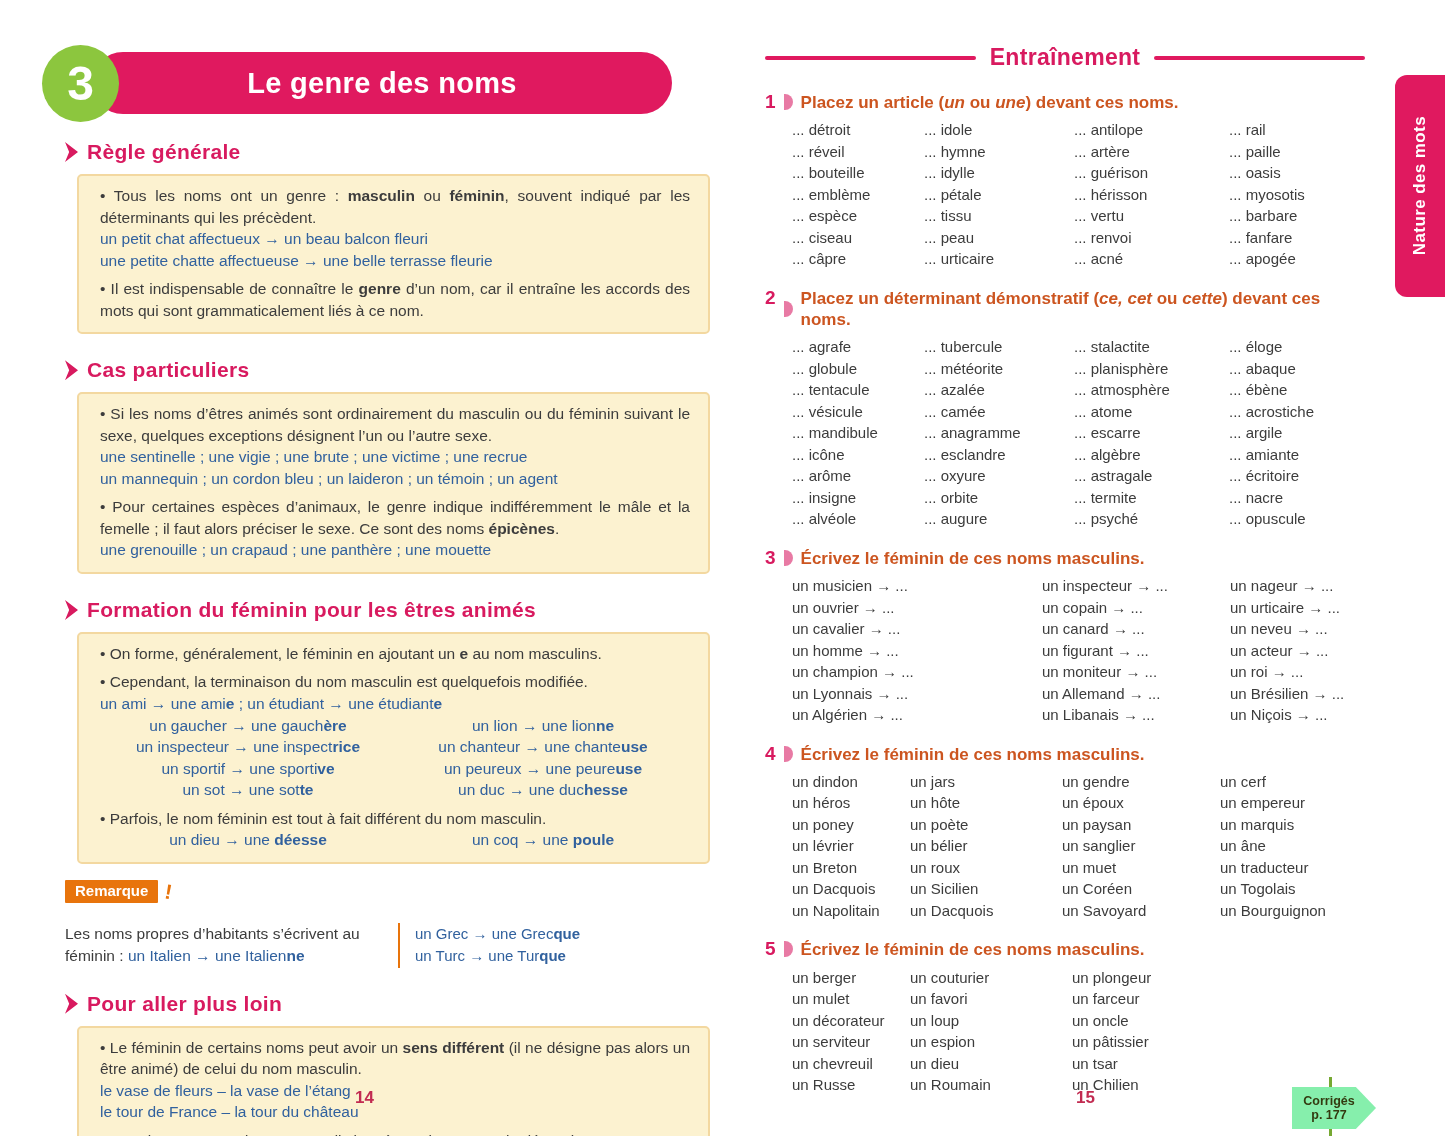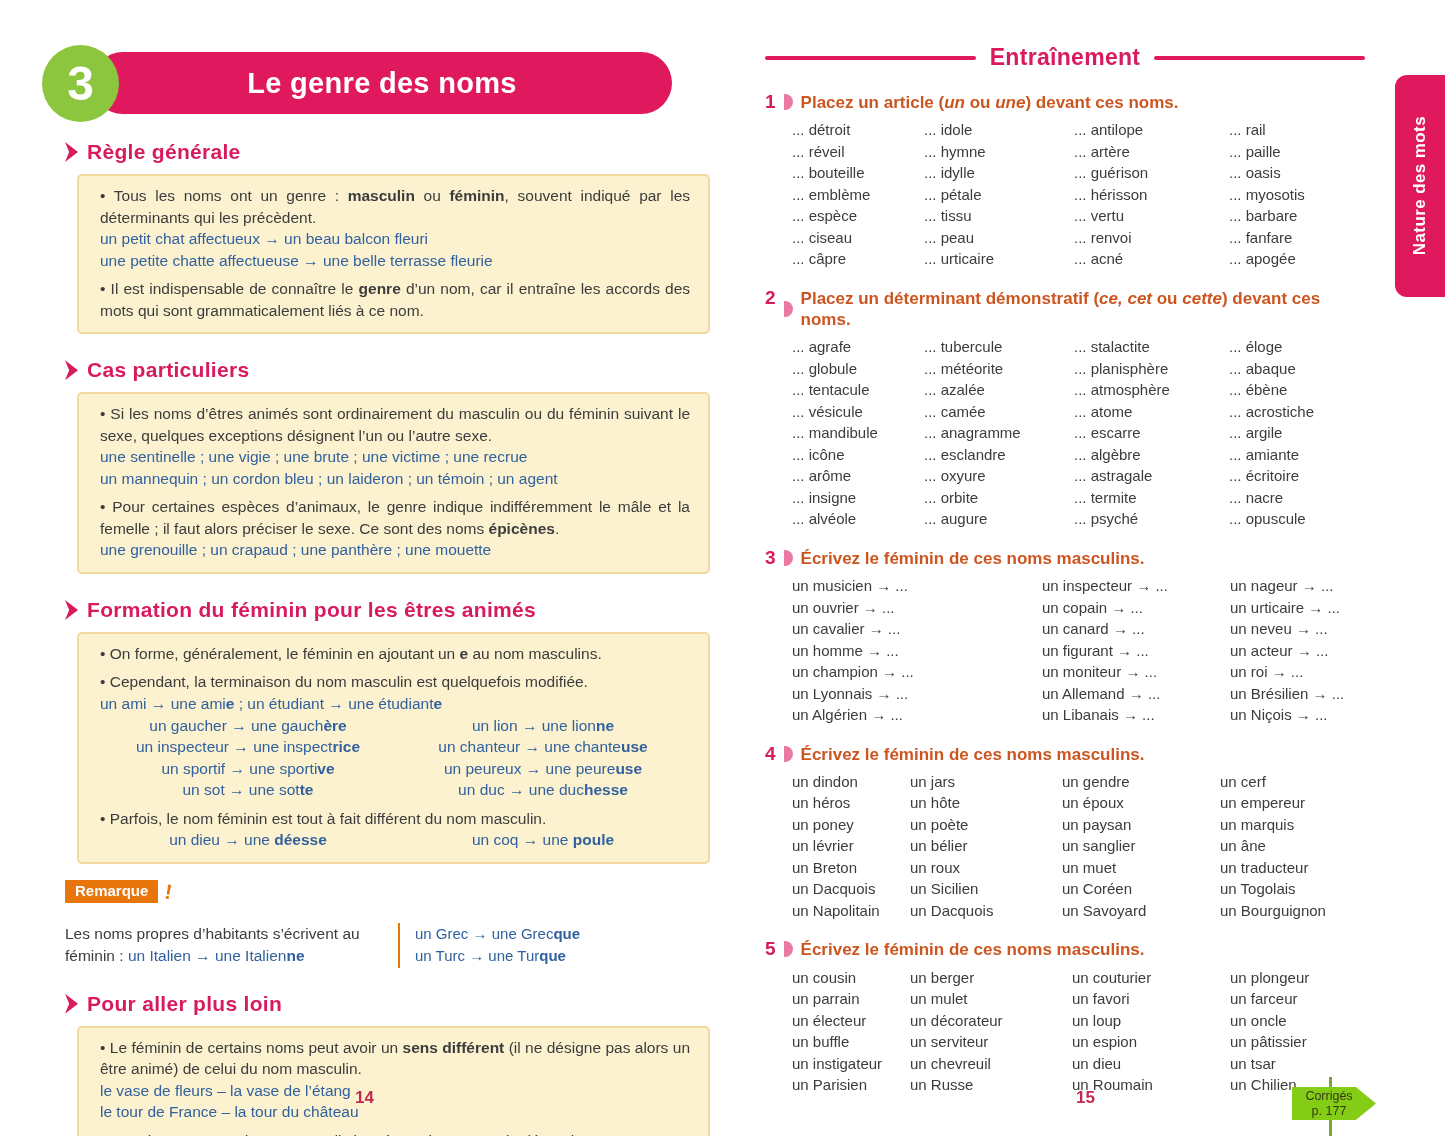--- a/index.html
+++ b/index.html
@@ -78,25 +78,25 @@
     background:#e0195f;border-radius:12px 0 0 12px;
     display:flex;align-items:center;justify-content:center;
   }
   .side-tab-label{
     writing-mode:vertical-rl;transform:rotate(180deg);
     color:#fff;font-weight:700;font-size:17px;letter-spacing:0.4px;
   }
   
   .corriges-post{position:absolute;left:1329px;top:1077px;width:3px;height:59px;background:#76a832;}
   .corriges{
-    position:absolute;left:1292px;top:1087px;width:84px;height:33px;
-    background:#84cc16;clip-path:polygon(0 0,76% 0,100% 50%,76% 100%,0 100%);
+    position:absolute;left:1292px;top:1087px;width:84px;height:42px;
+    background:#86efac;clip-path:polygon(0 0,76% 0,100% 50%,76% 100%,0 100%);
     display:flex;flex-direction:column;align-items:center;justify-content:center;
     padding-right:10px;box-sizing:border-box;
-    color:#333b10;font-weight:400;font-size:12.5px;line-height:1.15;
+    color:#333b10;font-weight:700;font-size:12.5px;line-height:1.15;
   }
 </style>
 </head>
 <body>
 
 <div class="sheet">
 
   <div class="page-left">
     <div class="chapter-row">
       <div class="banner">
@@ -386,28 +386,20 @@
           </div>
         </div>
         <div class="exercise">
           <div class="ex-head">
             <span class="ex-num">5</span>
             <span class="ex-flag"></span>
             <span class="ex-title"><span class="s-t">Écrivez le féminin de ces noms masculins.</span></span>
           </div>
           <div class="ex-grid" style="grid-template-columns: 118px 162px 158px 1fr;">
             <div class="ex-col">
-              <p>un cousin</p>
-              <p>un parrain</p>
-              <p>un électeur</p>
-              <p>un buffle</p>
-              <p>un instigateur</p>
-              <p>un Parisien</p>
-            </div>
-            <div class="ex-col">
               <p>un berger</p>
               <p>un mulet</p>
               <p>un décorateur</p>
               <p>un serviteur</p>
               <p>un chevreuil</p>
               <p>un Russe</p>
             </div>
             <div class="ex-col">
               <p>un couturier</p>
               <p>un favori</p>

